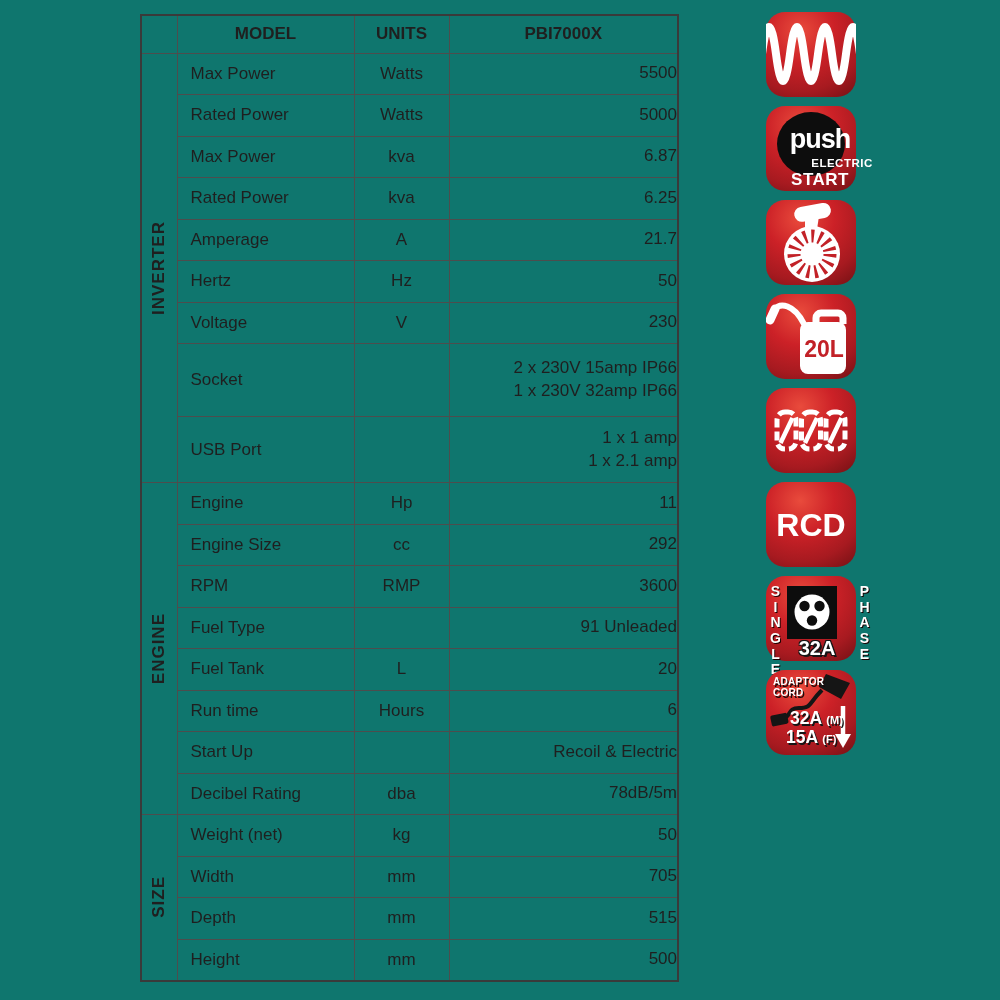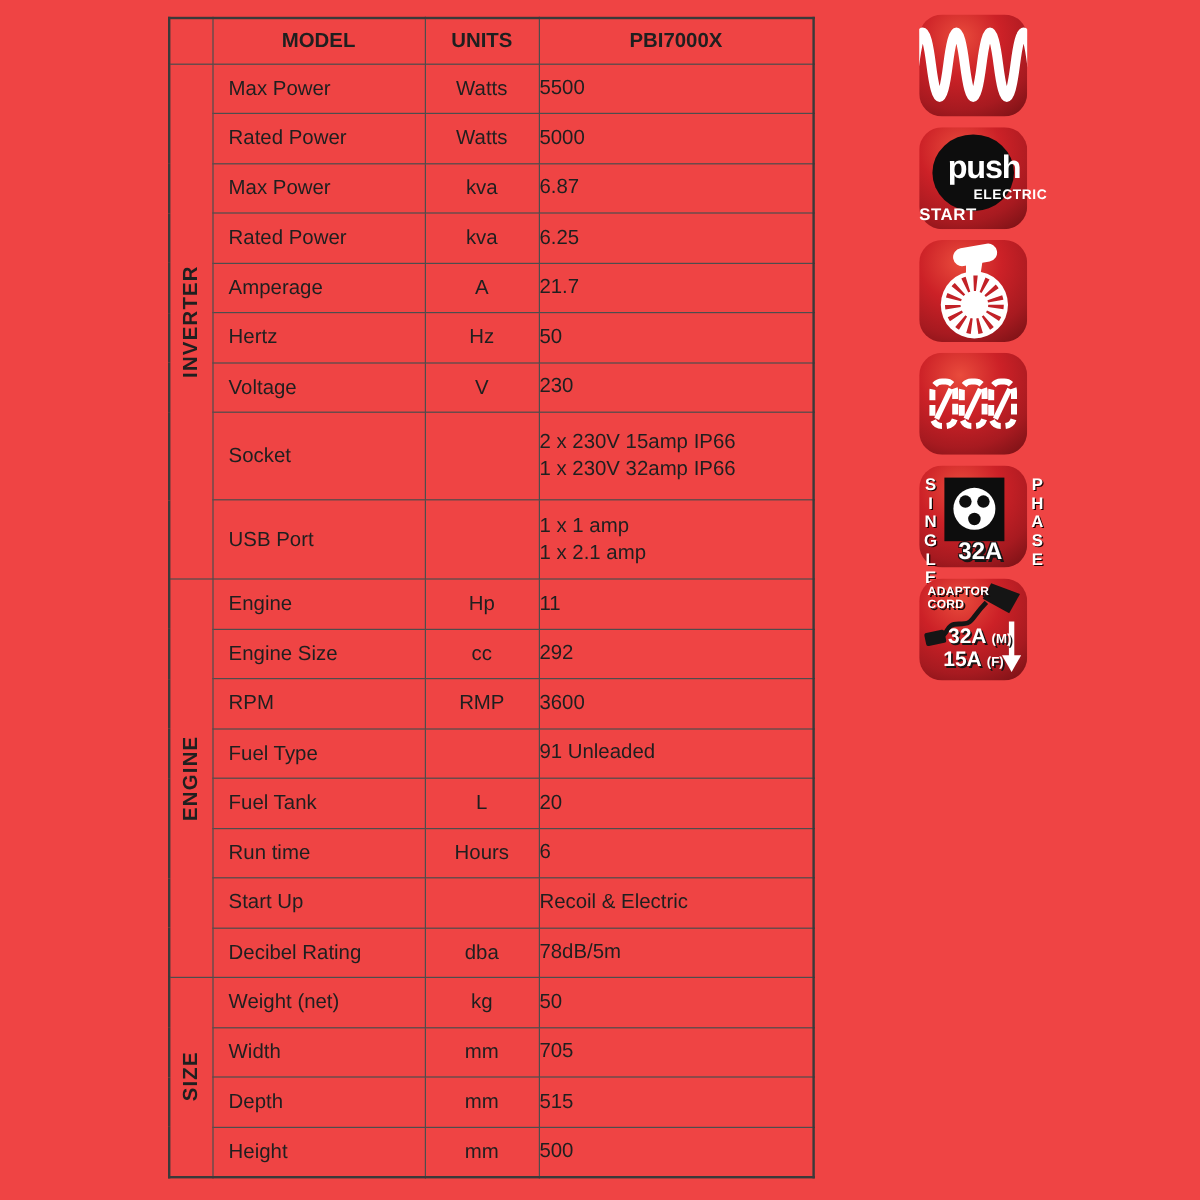--- a/index.html
+++ b/index.html
@@ -1,53 +1,53 @@
 <!DOCTYPE html>
 <html><head>
 <meta charset="utf-8">
 <style>
   * { margin:0; padding:0; box-sizing:border-box; }
   html,body { width:1000px; height:1000px; background:#ffffff;
               font-family:"Liberation Sans", sans-serif; }
-  .stage { position:relative; width:1000px; height:1000px; background:#ef4444; overflow:hidden; }
+  .stage { position:relative; width:1000px; height:1000px; background:#0f766e; overflow:hidden; }
 
   
   table.spec { position:absolute; left:140px; top:14px; width:537px;
                border-collapse:collapse; table-layout:fixed;
                border:2px solid #3a3a3a; color:#1f1f1f; }
   table.spec td { border:1px solid #4d4d4d; font-size:17px; vertical-align:middle; }
   col.c-sec   { width:36px; }
   col.c-model { width:177px; }
   col.c-units { width:95px; }
   col.c-val   { width:229px; }
 
   tr.row     { height:41.5px; }
   tr.row-hdr { height:38px; }
   tr.row-tall1 { height:73px; }
   tr.row-tall2 { height:66px;margin-top:36px; }
 
   td.hdr { font-weight:bold; text-align:center; font-size:17.5px; }
   td.feat { text-align:left; padding-left:13px; }
   td.unit { text-align:center; }
-  td.val  { text-align:left; white-space:pre-line; line-height:1.35; }
+  td.val  { text-align:right; white-space:pre-line; line-height:1.35; }
   td.sec  { text-align:center; }
   td.sec .vert { writing-mode:vertical-rl; transform:rotate(180deg);
                  margin:0 auto; font-weight:bold; font-size:17px; letter-spacing:1px; }
 
   
   .badges { position:absolute; left:766px; top:12px; width:90px;
             display:flex; flex-direction:column; gap:9px; }
   .badge { position:relative; width:108px; height:85px; }
   .badge svg { position:absolute; left:0; top:0; width:90px; height:85px; display:block; }
   .b-txt { position:absolute; color:#fff; font-weight:bold; }
 
   
   .push-word { left:0; right:0; top:18px; text-align:center; font-size:27px; font-weight:900; letter-spacing:-1px; }
   .push-l2 { left:0; right:0; top:51px; text-align:center; font-size:11.5px; letter-spacing:.5px;padding-left:44px; }
-  .push-l3 { left:0; right:0; top:64px; text-align:left; font-size:14px; letter-spacing:.5px; }
+  .push-l3 { left:0; right:0; top:64px; text-align:center; font-size:17px; letter-spacing:.5px; }
 
   
   .vstack { width:13px; top:8px; font-size:14px; line-height:1.12; text-align:center;
             word-break:break-all; text-shadow:1px 1px 0 #1a0000; }
   .vs-left { left:3px; } .vs-right { right:3px; }
   .amp32 { left:0; right:6px; bottom:1px; text-align:center; font-size:20px; font-weight:900;
            text-shadow:2px 2px 0 #151515, -1px -1px 0 #151515, 1px -1px 0 #151515, -1px 1px 0 #151515; }
 
   
   .ad-title { left:7px; top:7px; font-size:10px; line-height:1.08; font-weight:900;
@@ -233,35 +233,51 @@
         <rect width="90" height="85" rx="19" fill="url(#rg)"></rect>
         <g fill="#fff">
           <rect x="28" y="5" width="37" height="15" rx="7.5" transform="rotate(-10 46 12)"></rect>
           <path d="M39,14 L53,16 L50,36 L39,33 Z"></path>
           <circle cx="46" cy="54" r="28"></circle>
         </g>
         <circle cx="46" cy="54" r="18" fill="none" stroke="#c22127" stroke-width="13" stroke-dasharray="2.8 4.8"></circle>
       </svg>
     </div>
 
+    <div class="badge">
+      <svg viewBox="0 0 90 85">
+        <rect width="90" height="85" rx="19" fill="url(#rg)"></rect>
+        <path d="M38,30 C28,10 14,8 8,16" fill="none" stroke="#fff" stroke-width="6" stroke-linecap="round"></path>
+        <path d="M9,15 L4,26" stroke="#fff" stroke-width="9" stroke-linecap="round"></path>
+        <path d="M50,30 v-6 a5,5 0 0 1 5,-5 h17 a5,5 0 0 1 5,5 v6" fill="none" stroke="#fff" stroke-width="7"></path>
+        <rect x="34" y="28" width="46" height="52" rx="8" fill="#fff"></rect>
+        <text x="58" y="63" text-anchor="middle" font-size="23" font-weight="900" font-family="Liberation Sans, sans-serif" fill="#c22127">20L</text>
+      </svg>
+    </div>
 
     <div class="badge">
       <svg viewBox="0 0 90 85">
         <rect width="90" height="85" rx="19" fill="url(#rg)"></rect>
         <g fill="none" stroke="#fff">
           <rect x="11" y="24" width="19" height="37" rx="8" stroke-width="5" stroke-dasharray="9 4"></rect>
           <line x1="14.5" y1="55" x2="26.5" y2="30" stroke-width="4.5"></line>
           <rect x="35.5" y="24" width="19" height="37" rx="8" stroke-width="5" stroke-dasharray="9 4"></rect>
           <line x1="39" y1="55" x2="51" y2="30" stroke-width="4.5"></line>
           <rect x="60" y="24" width="19" height="37" rx="8" stroke-width="5" stroke-dasharray="9 4"></rect>
           <line x1="63.5" y1="55" x2="75.5" y2="30" stroke-width="4.5"></line>
         </g>
       </svg>
     </div>
 
+    <div class="badge">
+      <svg viewBox="0 0 90 85">
+        <rect width="90" height="85" rx="19" fill="url(#rg)"></rect>
+        <text x="45" y="54" text-anchor="middle" font-size="32" font-weight="900" font-family="Liberation Sans, sans-serif" fill="#fff">RCD</text>
+      </svg>
+    </div>
 
     <div class="badge">
       <svg viewBox="0 0 90 85">
         <rect width="90" height="85" rx="19" fill="url(#rg)"></rect>
         <rect x="21" y="10" width="50" height="53" fill="#0d0d0d"></rect>
         <circle cx="46" cy="36" r="17.5" fill="#fff"></circle>
         <circle cx="38.5" cy="30" r="5.2" fill="#0d0d0d"></circle>
         <circle cx="53.5" cy="30" r="5.2" fill="#0d0d0d"></circle>
         <circle cx="46" cy="44.5" r="5.2" fill="#0d0d0d"></circle>
       </svg>

